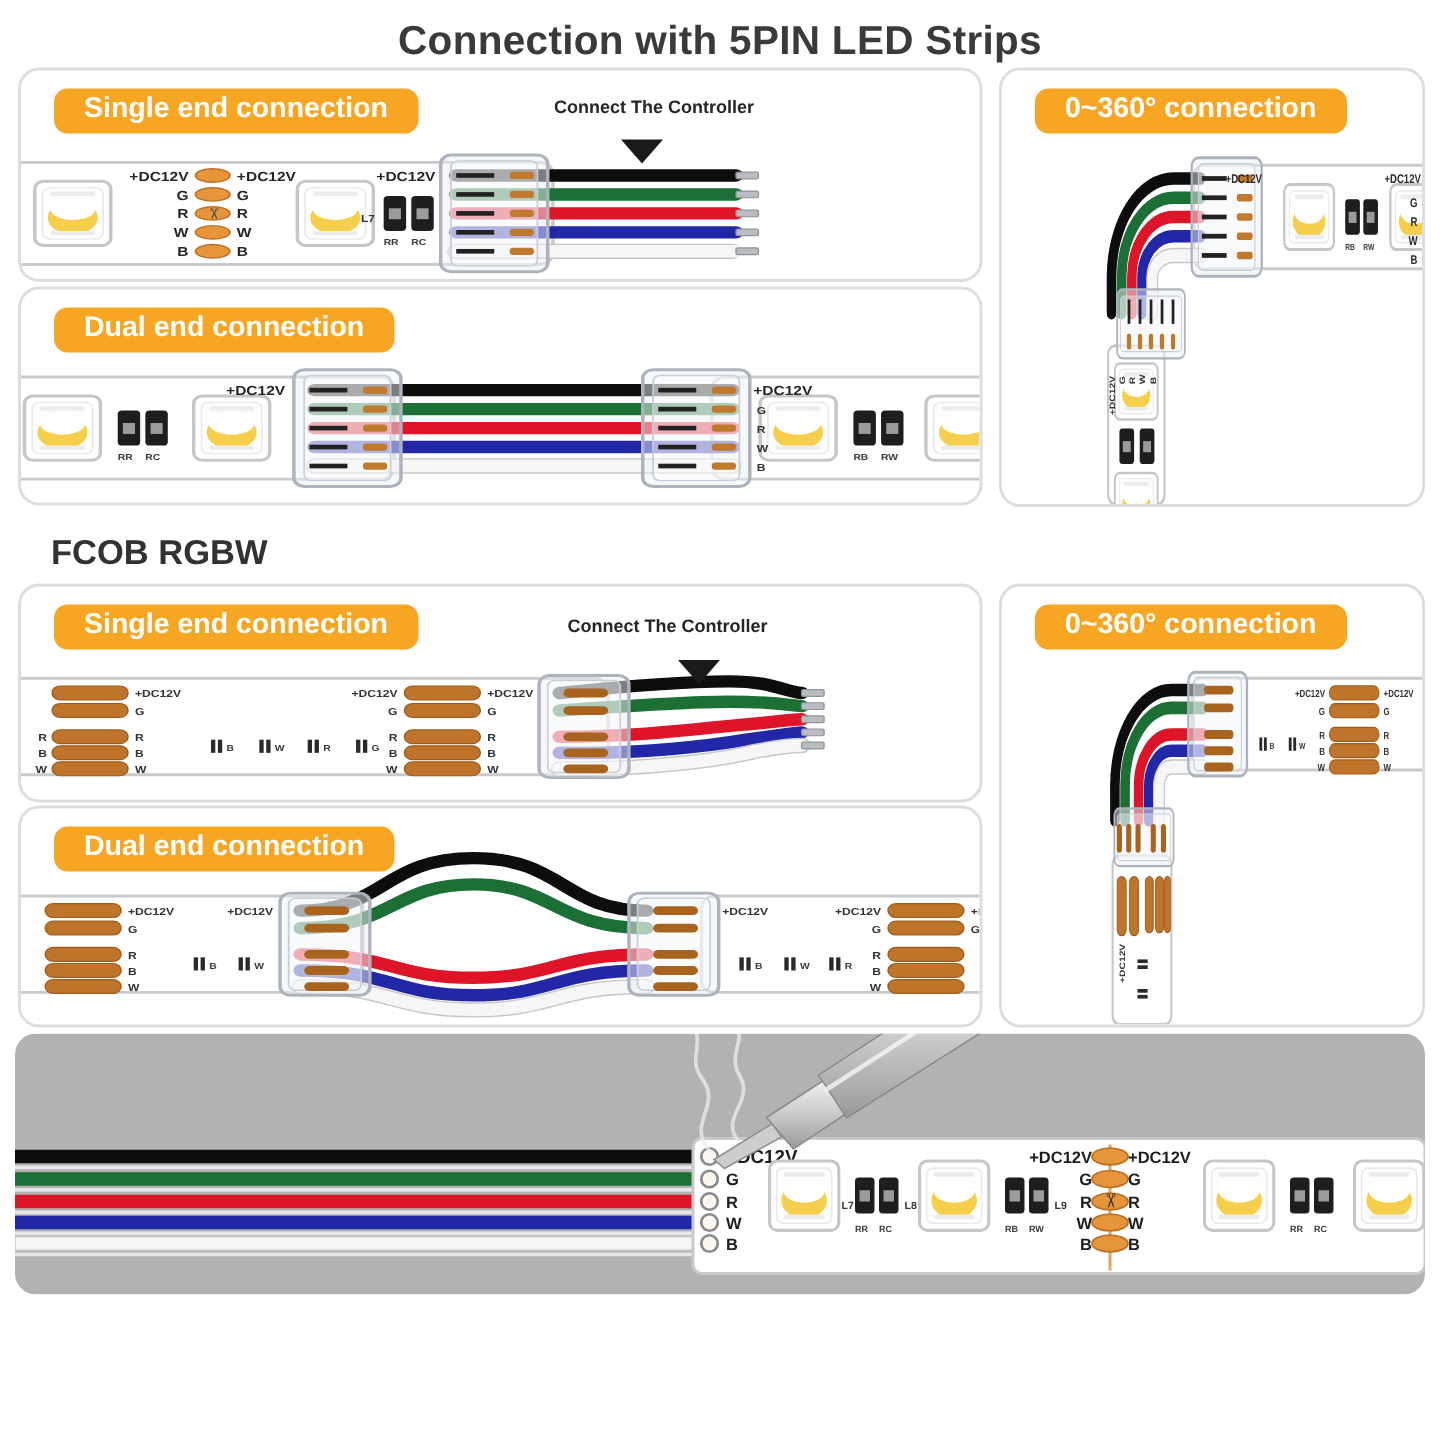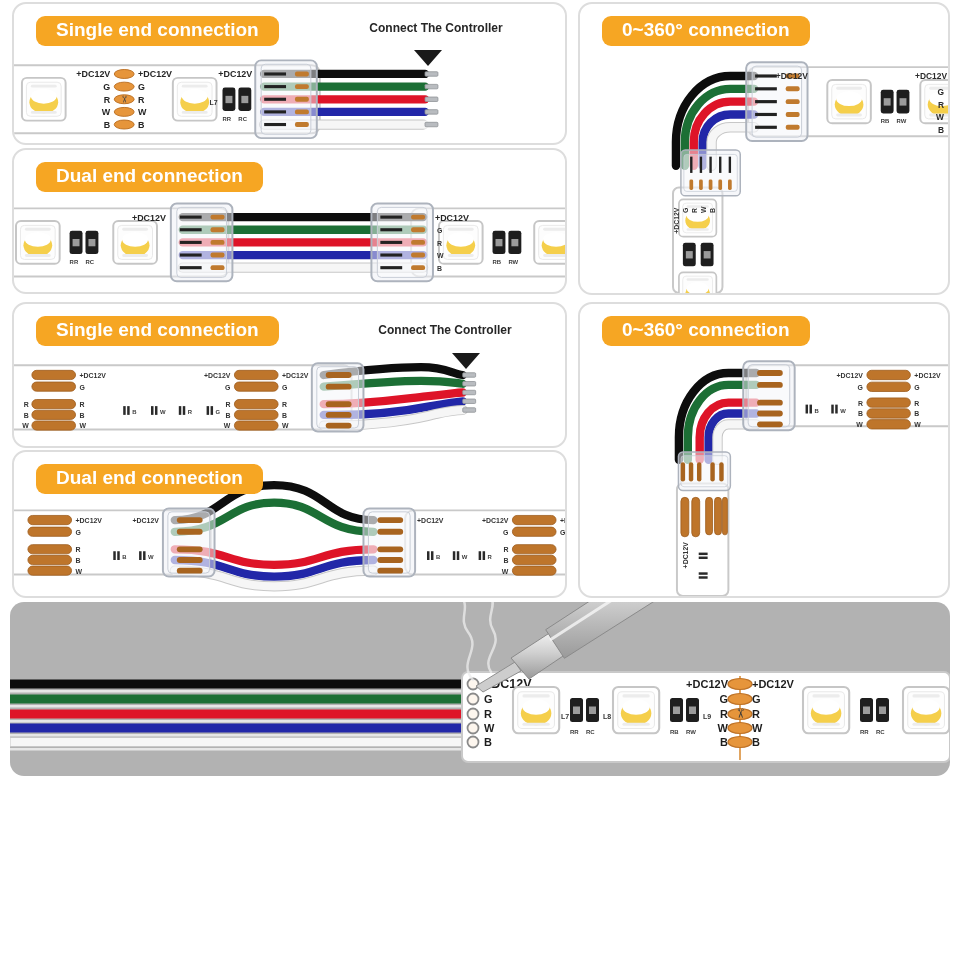--- a/index.html
+++ b/index.html
@@ -4,21 +4,21 @@
 <style>
   html,body{margin:0;padding:0;background:#fff;font-family:"Liberation Sans",sans-serif;}
   .page{width:960px;height:960px;position:relative;overflow:hidden;background:#fff;}
   h1.title{margin:12px 0 0 0;text-align:center;font-size:27px;font-weight:800;color:#3a3a3a;letter-spacing:.2px;}
   h2.sec{margin:0 0 0 34px;font-size:23px;font-weight:800;color:#323232;}
   h2.sec.smd{margin-top:10px;}
   h2.sec.fcob{margin-top:17px;}
   h2.sec.sold{margin-top:13px;}
   .row{display:flex;gap:11px;padding:0 10px 0 12px;margin-top:2px;}
   .row.fcob-row{margin-top:7px;}
-  .colL{width:555px;flex:none;display:flex;flex-direction:column;}
+  .colL{width:643px;flex:none;display:flex;flex-direction:column;}
   .panel{position:relative;background:#fff;border:2px solid #ddd;border-radius:14px;overflow:hidden;box-sizing:border-box;}
   .p1{height:143px;}
   .p2{height:146px;margin-top:3px;}
   .pr{flex:1;height:293px;}
   .f1{height:146px;}
   .f2{height:148px;margin-top:2px;}
   .fr{flex:1;height:296px;}
   .panel>svg{position:absolute;left:0;top:0;width:100%;height:100%;}
   .badge{position:absolute;left:22px;top:12px;background:#F6A623;color:#fff;font-size:19px;font-weight:700;padding:3px 20px 5px 20px;border-radius:9px;z-index:3;}
   .note{position:absolute;font-size:12px;font-weight:600;color:#262626;z-index:3;white-space:nowrap;}
@@ -98,20 +98,21 @@
     <linearGradient id="mgrad" x1="0" y1="0" x2="0" y2="1">
       <stop offset="0" stop-color="#f2f2f2"></stop>
         <stop offset="0.45" stop-color="#cfcfcf"></stop>
         <stop offset="1" stop-color="#9a9a9a"></stop>
     </linearGradient>
   </defs>
 </svg>
 
 <div class="page">
 
+  <h1 class="title">Connection with 5PIN LED Strips</h1>
 
   <div class="row">
     <div class="colL">
 
       <div class="panel p1">
         <span class="badge">Single end connection</span>
         <div class="note" style="top:17px;left:302px;width:240px;text-align:center">Connect The Controller</div>
         <div class="tri" style="left:400px;top:46px"></div>
         <svg viewBox="0 0 555 143" preserveAspectRatio="none">
           <g transform="translate(0,63)">
@@ -250,20 +251,21 @@
           <text class="t7" transform="translate(100,233) rotate(-90)">+DC12V</text>
           <text class="t7" transform="translate(109,212) rotate(-90)">G</text>
           <text class="t7" transform="translate(118,212) rotate(-90)">R</text>
           <text class="t7" transform="translate(127,212) rotate(-90)">W</text>
           <text class="t7" transform="translate(136,212) rotate(-90)">B</text>
         </g>
       </svg>
     </div>
   </div>
 
+  <h2 class="sec fcob">FCOB RGBW</h2>
 
   <div class="row fcob-row">
     <div class="colL">
 
       <div class="panel f1">
         <span class="badge">Single end connection</span>
         <div class="note" style="top:19px;left:315px;width:232px;text-align:center">Connect The Controller</div>
         <div class="tri" style="left:438px;top:49px"></div>
         <svg viewBox="0 0 555 146" preserveAspectRatio="none">
           <g transform="translate(0,63)">

